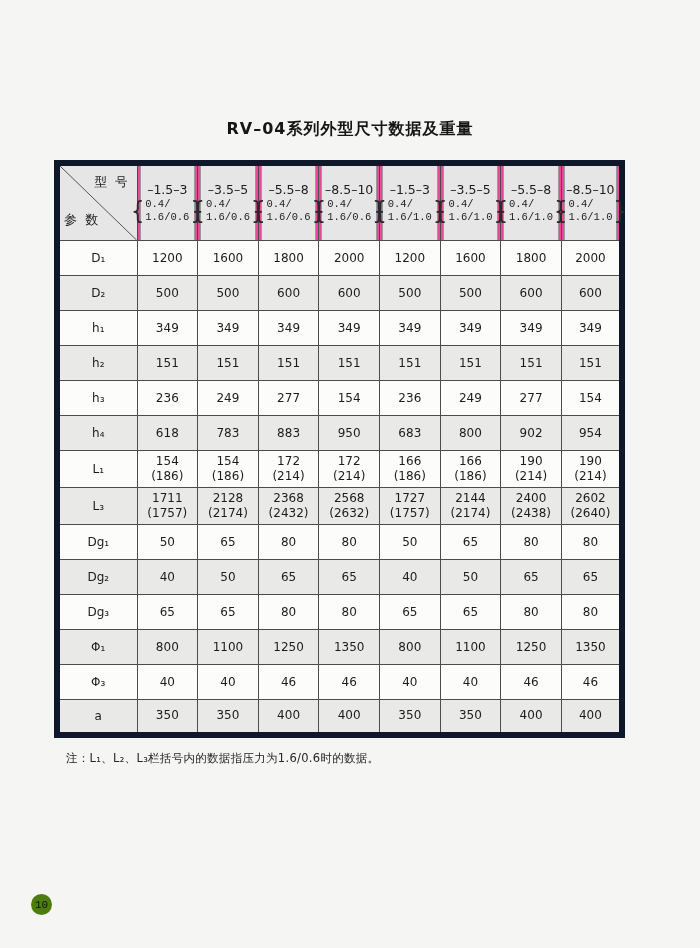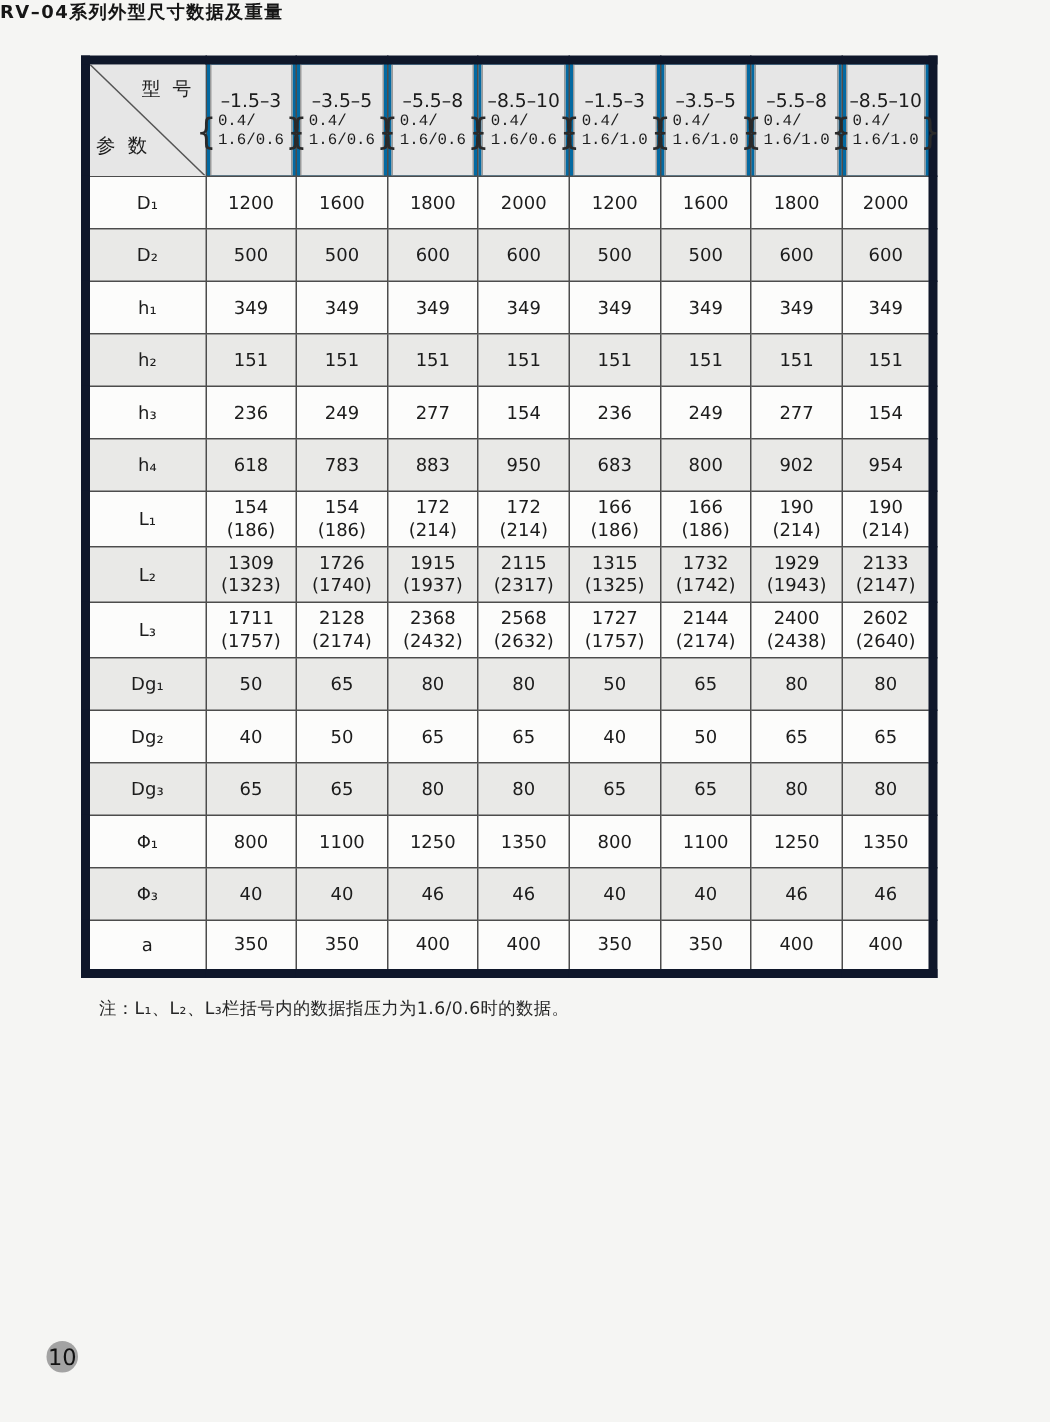--- a/index.html
+++ b/index.html
@@ -8,22 +8,23 @@
     font-family: "DejaVu Sans", "Liberation Sans", sans-serif;
     background: #f5f5f3;
     color: #1c1c1c;
   }
   .page {
     position: relative;
     width: 700px; height: 948px;
     overflow: hidden;
   }
   .title {
-    text-align: left;
-    font-size: 12px;
+    padding-top: 119px;
+    text-align: center;
+    font-size: 16px;
     font-weight: bold;
     letter-spacing: 1px;
     color: #161616;
   }
   table.dims {
     border-collapse: collapse;
     table-layout: fixed;
     width: 571px;
     margin: 20px 0 0 54px;
     border: 6px solid #0f172a;
@@ -60,21 +61,21 @@
   .corner-tr {
     position: absolute; top: 8px; right: 7px;
     font-size: 12.5px; letter-spacing: 2px;
   }
   .corner-bl {
     position: absolute; bottom: 11px; left: 4px;
     font-size: 13px; letter-spacing: 2px;
   }
 
   
-  th.model-th { background: #0369a1; padding: 0 2px; height: 74px; }
+  th.model-th { background: #ec4899; padding: 0 2px; height: 74px; }
   .model-box {
     background: #e6e6e6;
     height: 74px;
     display: flex; flex-direction: column;
     align-items: center; justify-content: center;
     border-left: 1px solid #9a9a9a;
     border-right: 1px solid #9a9a9a;
   }
   .model-name { font-size: 12.5px; margin-bottom: 1px; }
   .pressure { display: flex; align-items: center; }
@@ -92,24 +93,25 @@
     margin: 13px 0 0 66px;
     font-size: 11.5px;
     color: #262626;
     letter-spacing: 0.3px;
   }
   .page-number {
     position: absolute;
     left: 31px; top: 894px;
     width: 21px; height: 21px;
     border-radius: 50%;
-    background: #a3a3a3;
+    background: #4d7c0f;
     display: flex; align-items: center; justify-content: center;
-    font-size: 15px;
+    font-size: 11px;
     color: #111;
+    font-family: Liberation Mono, monospace;
   }
 </style>
 </head>
 <body>
 
 <div class="page">
 
   <h1 class="title">RV–04系列外型尺寸数据及重量</h1>
 
   <table class="dims">
@@ -327,39 +329,20 @@
           <td>166
 (186)</td>
           <td>166
 (186)</td>
           <td>190
 (214)</td>
           <td>190
 (214)</td>
         </tr>
         <tr>
-          <th>L₂</th>
-          <td>1309
-(1323)</td>
-          <td>1726
-(1740)</td>
-          <td>1915
-(1937)</td>
-          <td>2115
-(2317)</td>
-          <td>1315
-(1325)</td>
-          <td>1732
-(1742)</td>
-          <td>1929
-(1943)</td>
-          <td>2133
-(2147)</td>
-        </tr>
-        <tr>
           <th>L₃</th>
           <td>1711
 (1757)</td>
           <td>2128
 (2174)</td>
           <td>2368
 (2432)</td>
           <td>2568
 (2632)</td>
           <td>1727

